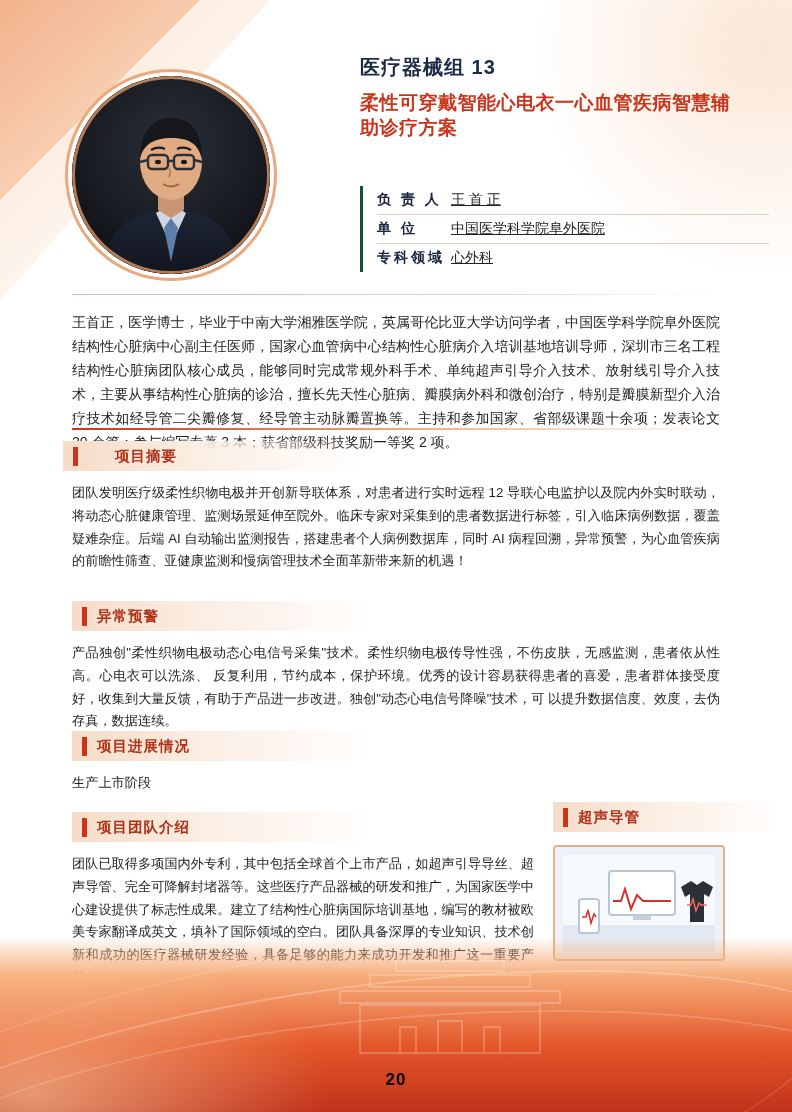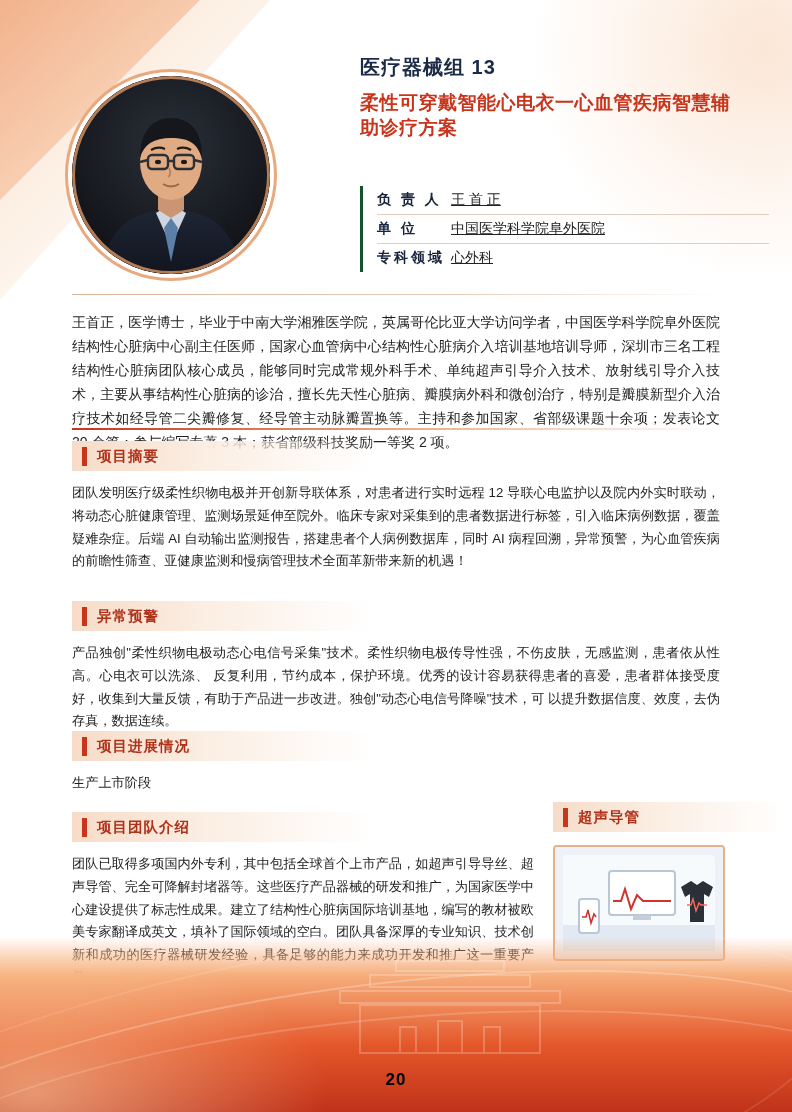--- a/index.html
+++ b/index.html
@@ -286,21 +286,21 @@
       <span class="meta-key">专科领域</span>
       <span class="meta-val">心外科</span>
     </div>
   </div>
 
   <div class="divider"></div>
 
   <div class="bio">王首正，医学博士，毕业于中南大学湘雅医学院，英属哥伦比亚大学访问学者，中国医学科学院阜外医院结构性心脏病中心副主任医师，国家心血管病中心结构性心脏病介入培训基地培训导师，深圳市三名工程结构性心脏病团队核心成员，能够同时完成常规外科手术、单纯超声引导介入技术、放射线引导介入技术，主要从事结构性心脏病的诊治，擅长先天性心脏病、瓣膜病外科和微创治疗，特别是瓣膜新型介入治疗技术如经导管二尖瓣修复、经导管主动脉瓣置换等。主持和参加国家、省部级课题十余项；发表论文 20 余篇；参与编写专著 3 本；获省部级科技奖励一等奖 2 项。</div>
   <div class="bio-rule"></div>
 
-  <div class="sec-head" style="left:72px; top:441px; width:300px;">
+  <div class="sec-head" style="left:63px; top:441px; width:300px;gap:27px;">
     <div class="bar"></div>
     <div class="txt">项目摘要</div>
   </div>
   <div class="body-text" style="left:72px; top:482px; width:648px;">团队发明医疗级柔性织物电极并开创新导联体系，对患者进行实时远程 12 导联心电监护以及院内外实时联动，将动态心脏健康管理、监测场景延伸至院外。临床专家对采集到的患者数据进行标签，引入临床病例数据，覆盖疑难杂症。后端 AI 自动输出监测报告，搭建患者个人病例数据库，同时 AI 病程回溯，异常预警，为心血管疾病的前瞻性筛查、亚健康监测和慢病管理技术全面革新带来新的机遇！</div>
 
   <div class="sec-head" style="left:72px; top:601px; width:300px;">
     <div class="bar"></div>
     <div class="txt">异常预警</div>
   </div>
   <div class="body-text" style="left:72px; top:642px; width:648px;">产品独创"柔性织物电极动态心电信号采集"技术。柔性织物电极传导性强，不伤皮肤，无感监测，患者依从性高。心电衣可以洗涤、 反复利用，节约成本，保护环境。优秀的设计容易获得患者的喜爱，患者群体接受度好，收集到大量反馈，有助于产品进一步改进。独创"动态心电信号降噪"技术，可 以提升数据信度、效度，去伪存真，数据连续。</div>

